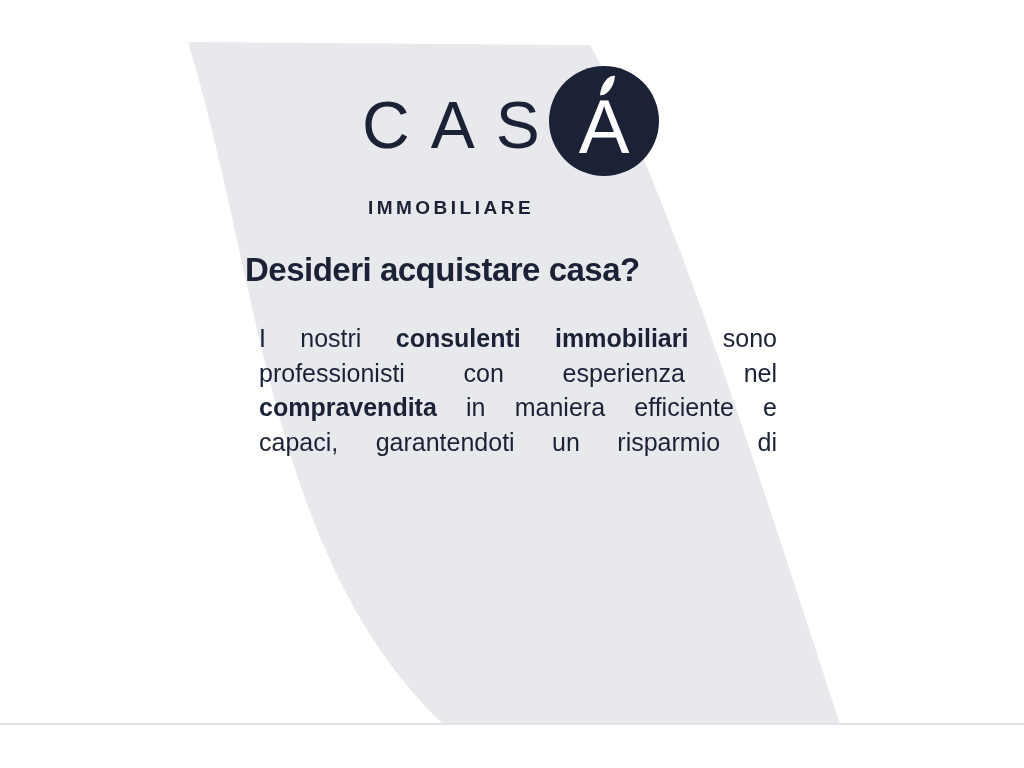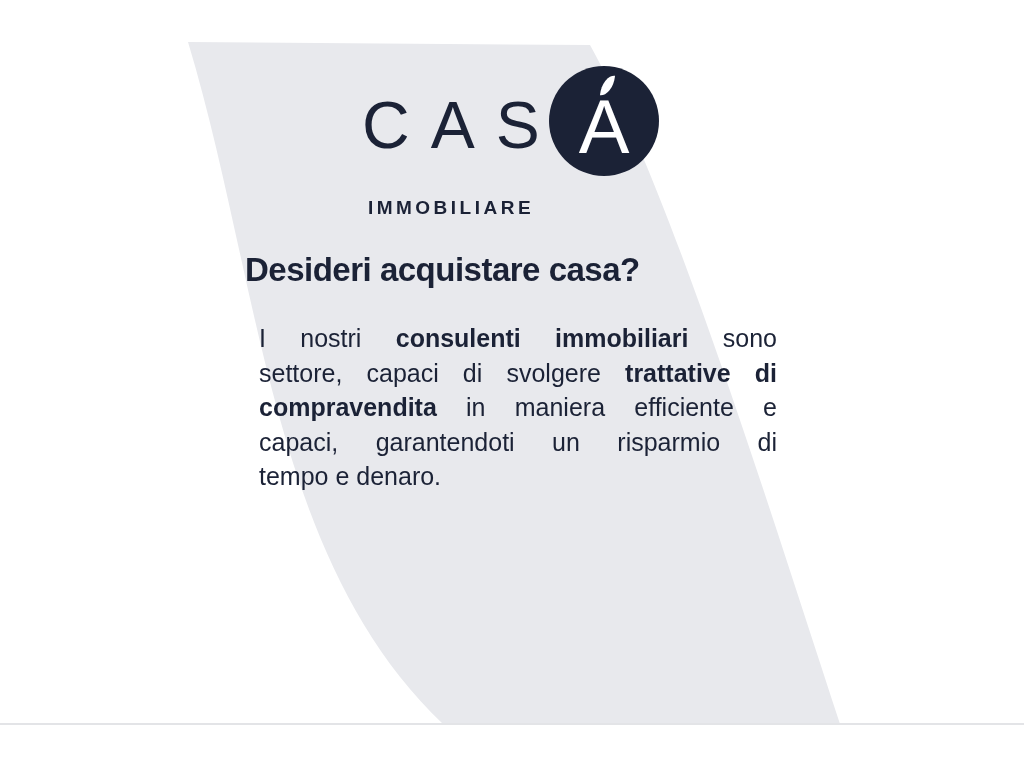--- a/index.html
+++ b/index.html
@@ -59,19 +59,18 @@
       <div class="leaf"></div>
       <span class="circle-letter">A</span>
     </div>
     <div class="logo-subtitle">IMMOBILIARE</div>
   </div>
 
   <h1 class="heading">Desideri acquistare casa?</h1>
 
   <div class="para">
       <div class="pline"><span>I nostri </span><b>consulenti immobiliari</b><span> sono</span></div>
-      <div class="pline"><span>settore, capaci di svolgere </span><b>trattative di</b></div>
+      <div class="pline"><span>professionisti con esperienza nel</span></div>
       <div class="pline"><b>compravendita</b><span> in maniera efficiente e</span></div>
       <div class="pline"><span>capaci, garantendoti un risparmio di</span></div>
-      <div class="pline last"><span>tempo e denaro.</span></div>
     </div>
 
 </div>
 
 </body></html>

